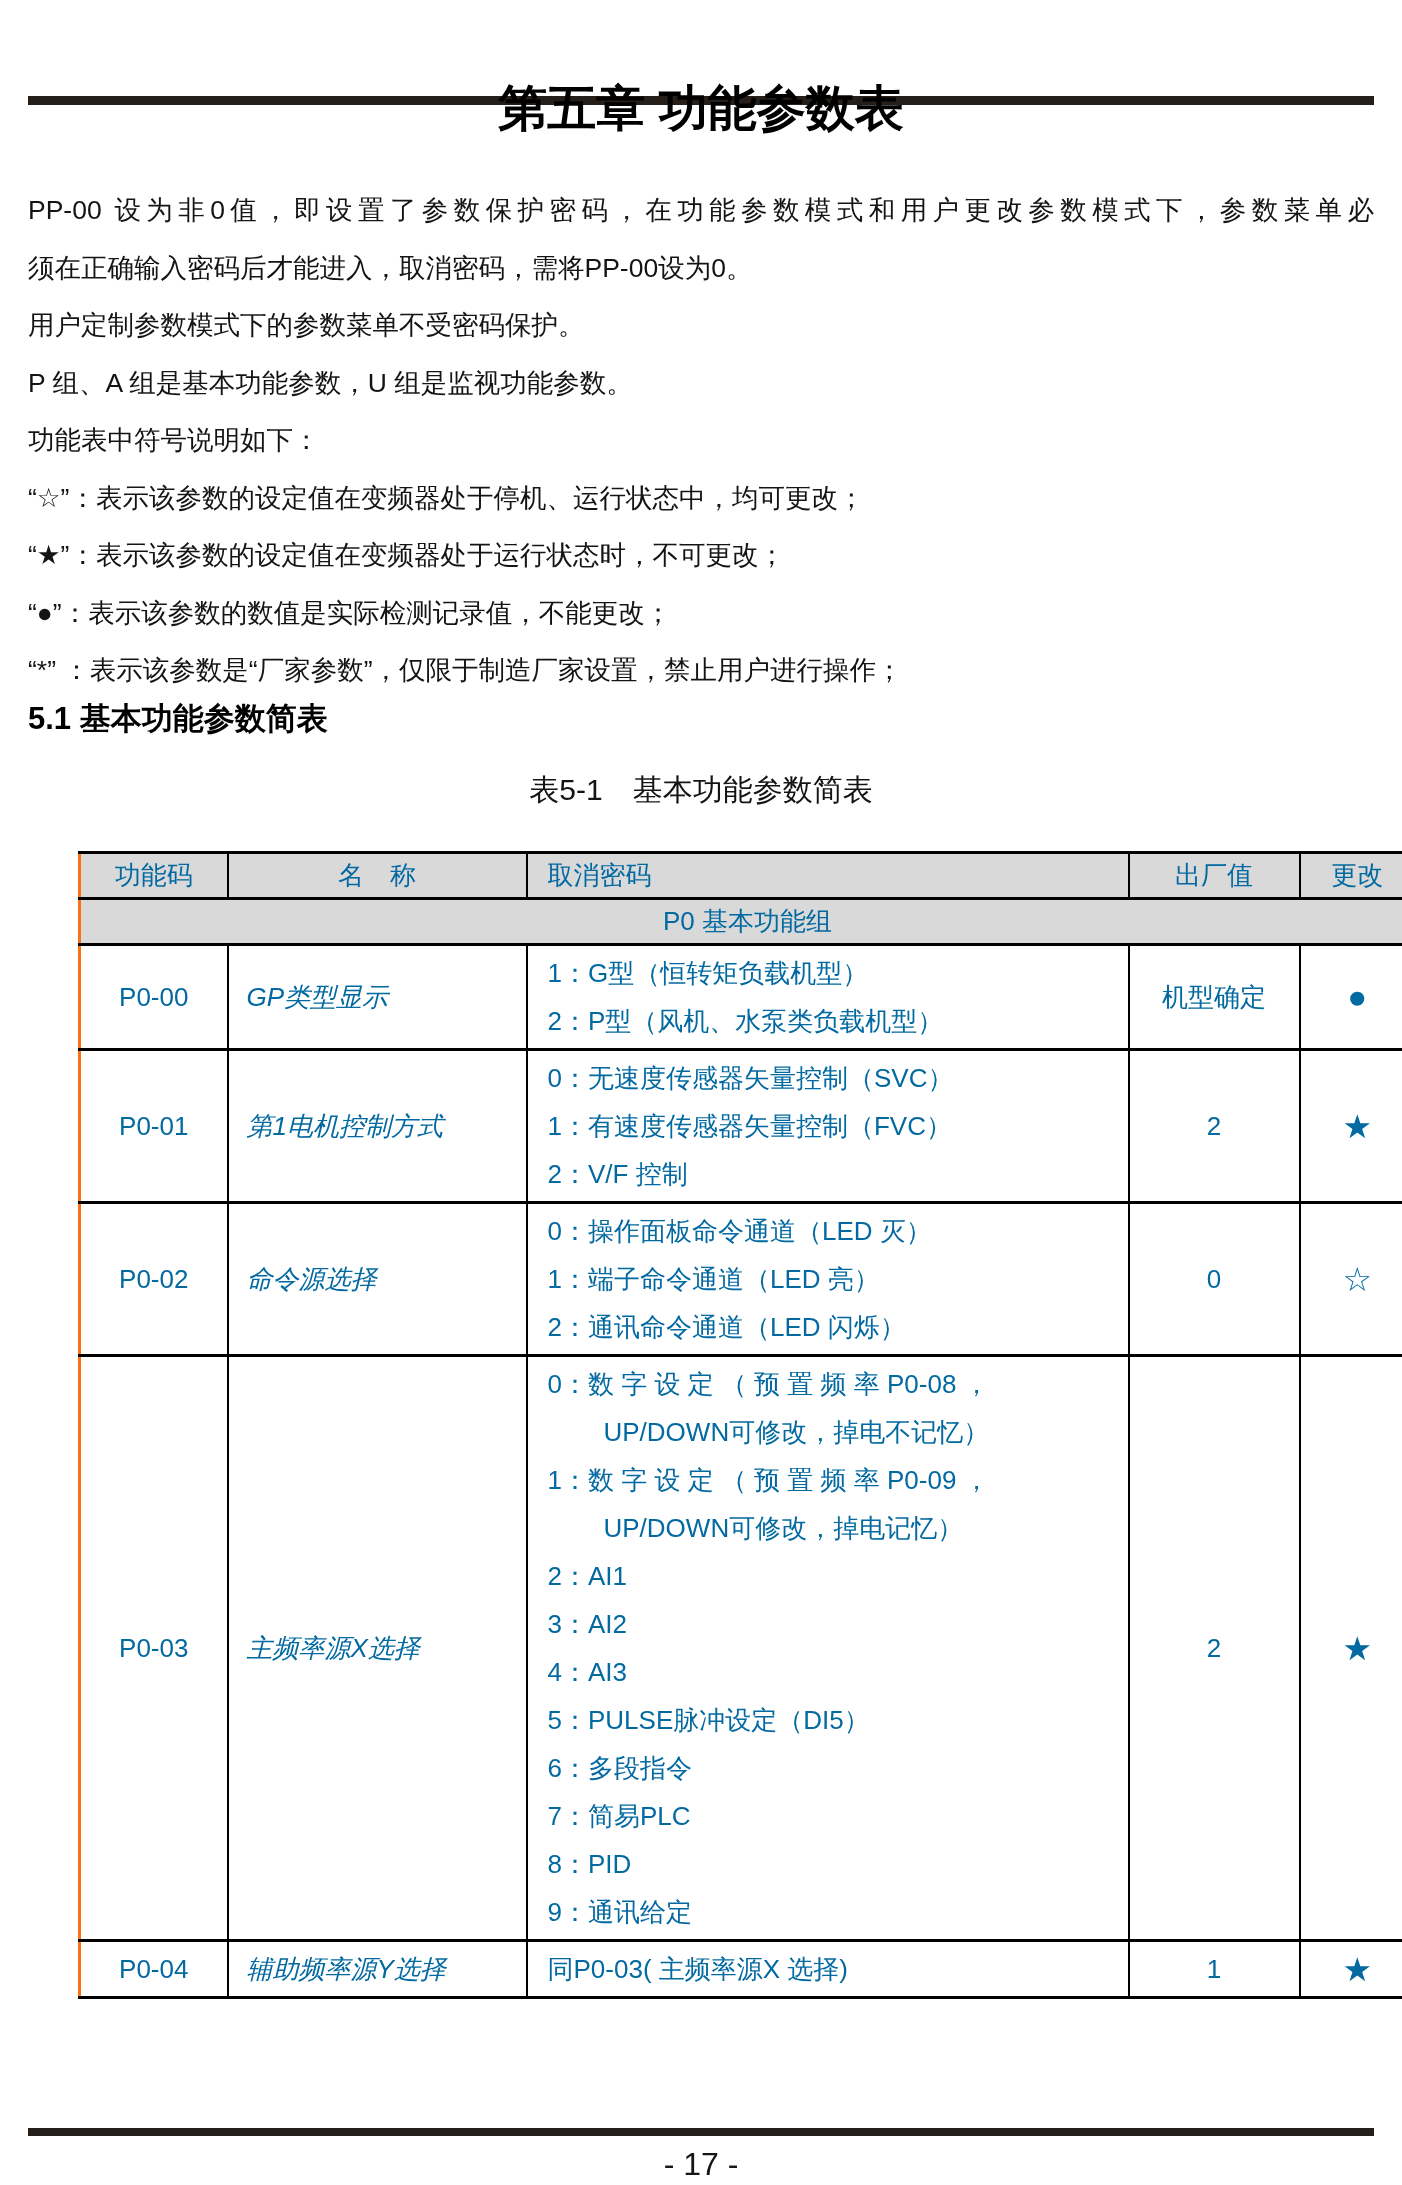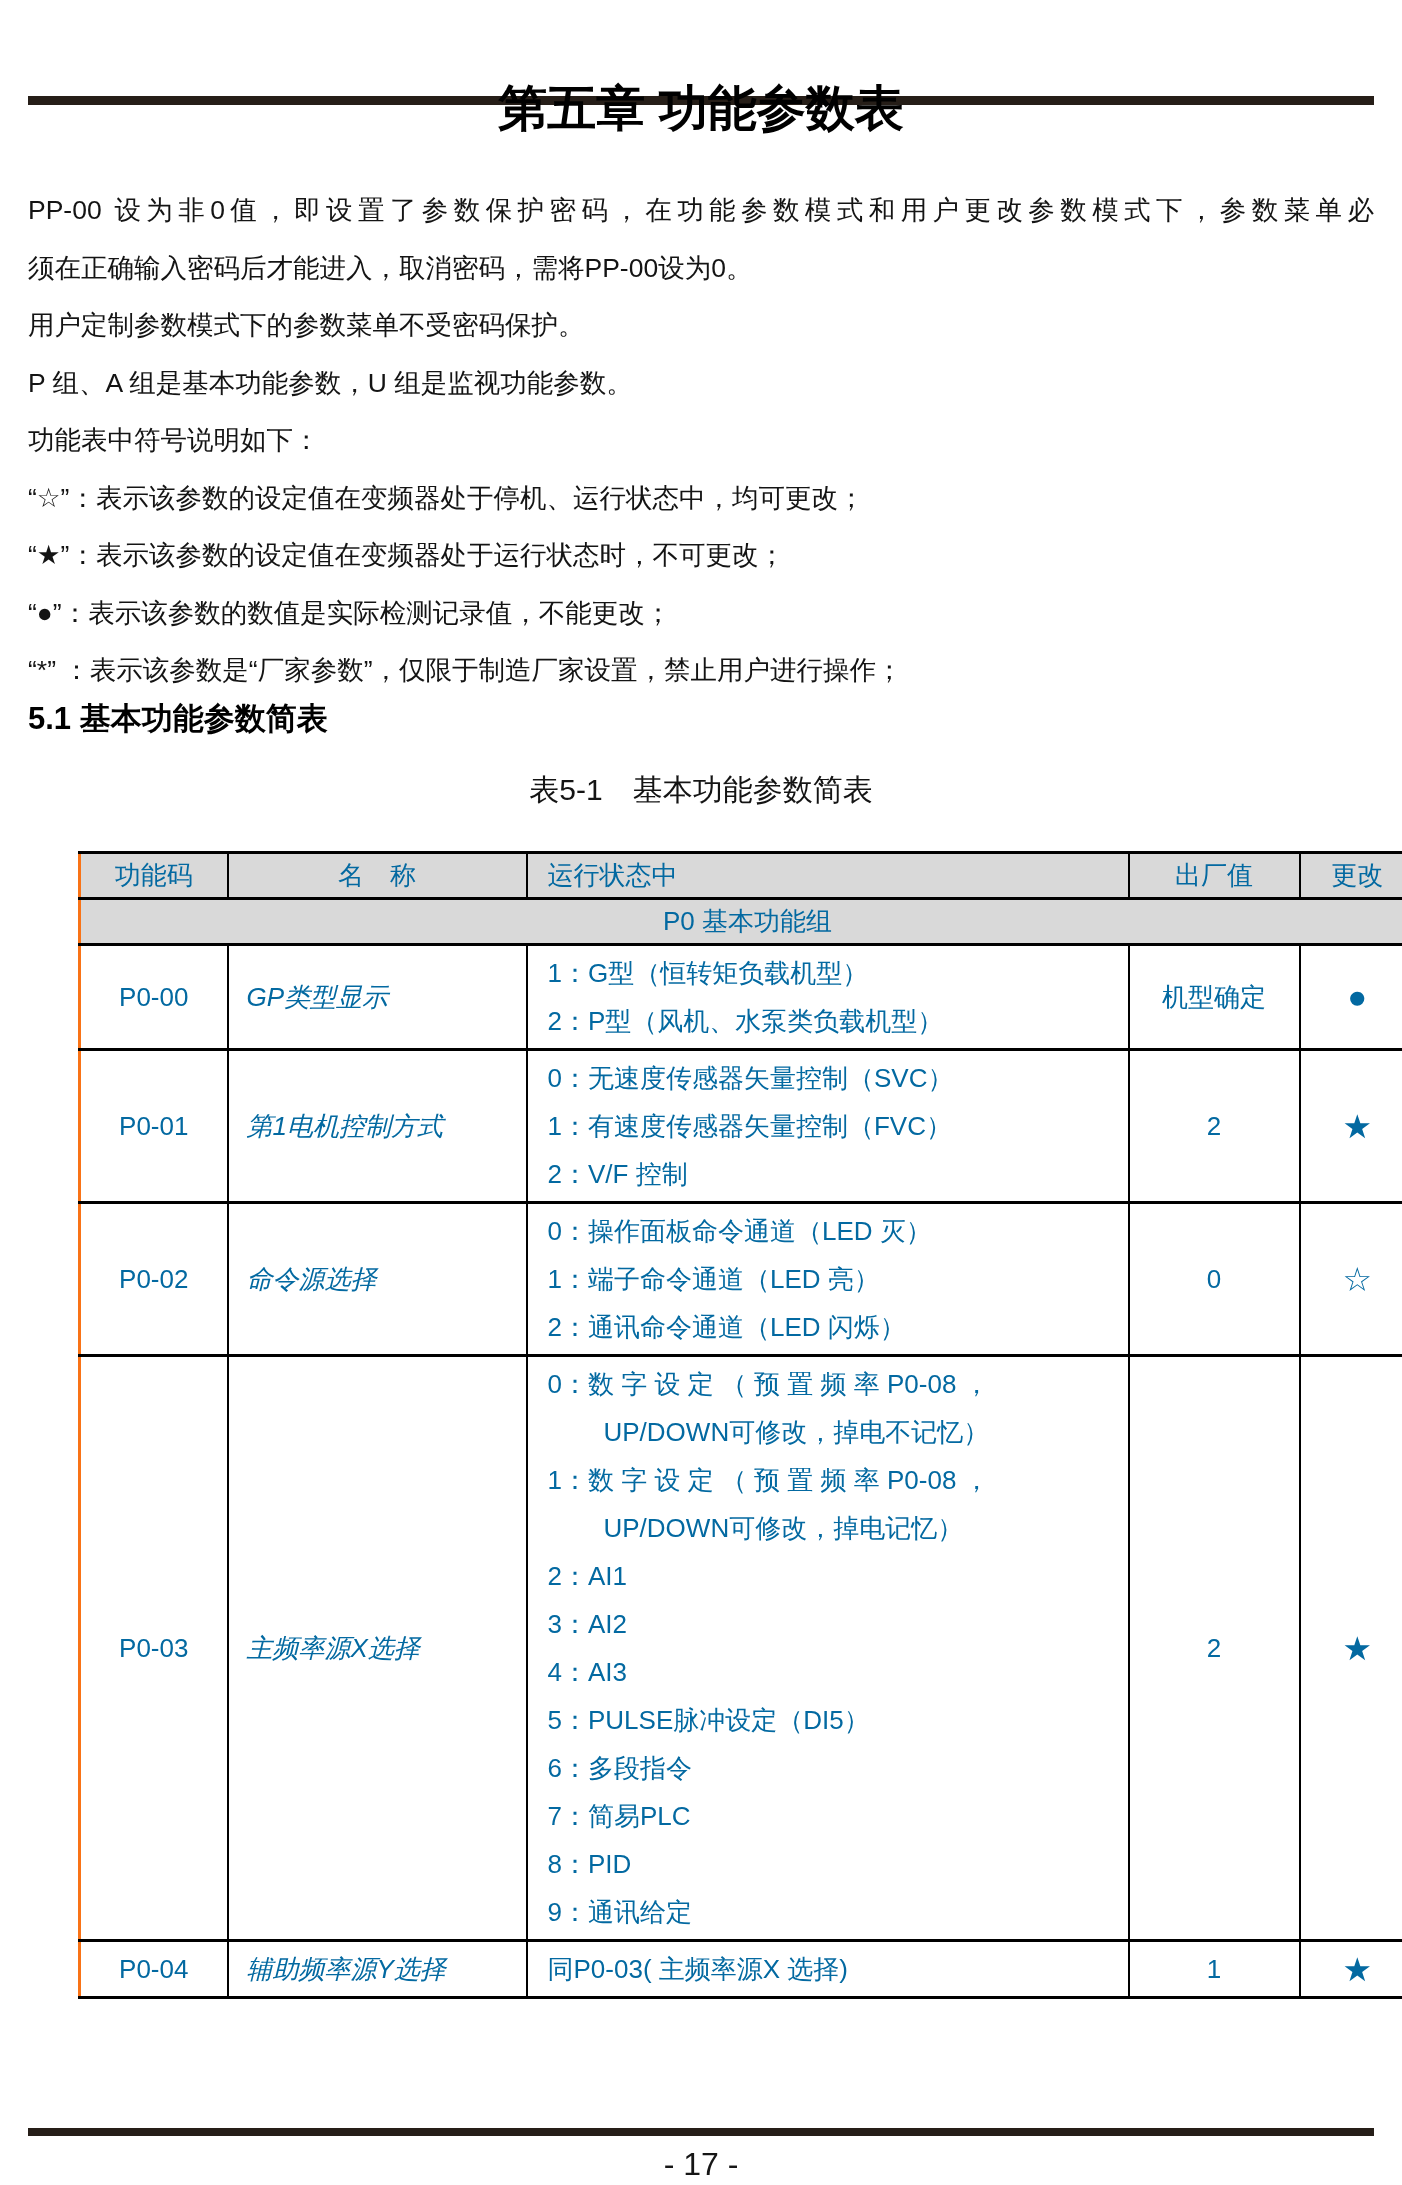--- a/index.html
+++ b/index.html
@@ -105,21 +105,21 @@
       <col class="c0">
         <col class="c1">
         <col class="c2">
         <col class="c3">
         <col class="c4">
     </colgroup>
     <tbody>
       <tr>
         <th>功能码</th>
         <th>名　称</th>
-        <th class="th-range">运行状态中</th>
+        <th class="th-range">取消密码</th>
         <th>出厂值</th>
         <th>更改</th>
       </tr>
       <tr>
         <td class="group" colspan="5">P0 基本功能组</td>
       </tr>
 
       <tr>
         <td class="code">P0-00</td>
         <td class="name">GP类型显示</td>
@@ -154,21 +154,21 @@
         <td class="default">0</td>
         <td class="change">☆</td>
       </tr>
 
       <tr>
         <td class="code">P0-03</td>
         <td class="name">主频率源X选择</td>
         <td class="range">
           <div class="rl">0：数 字 设 定 （ 预 置 频 率 P0-08 ，</div>
           <div class="rl indent">UP/DOWN可修改，掉电不记忆）</div>
-          <div class="rl">1：数 字 设 定 （ 预 置 频 率 P0-08 ，</div>
+          <div class="rl">1：数 字 设 定 （ 预 置 频 率 P0-09 ，</div>
           <div class="rl indent">UP/DOWN可修改，掉电记忆）</div>
           <div class="rl">2：AI1</div>
           <div class="rl">3：AI2</div>
           <div class="rl">4：AI3</div>
           <div class="rl">5：PULSE脉冲设定（DI5）</div>
           <div class="rl">6：多段指令</div>
           <div class="rl">7：简易PLC</div>
           <div class="rl">8：PID</div>
           <div class="rl">9：通讯给定</div>
         </td>

